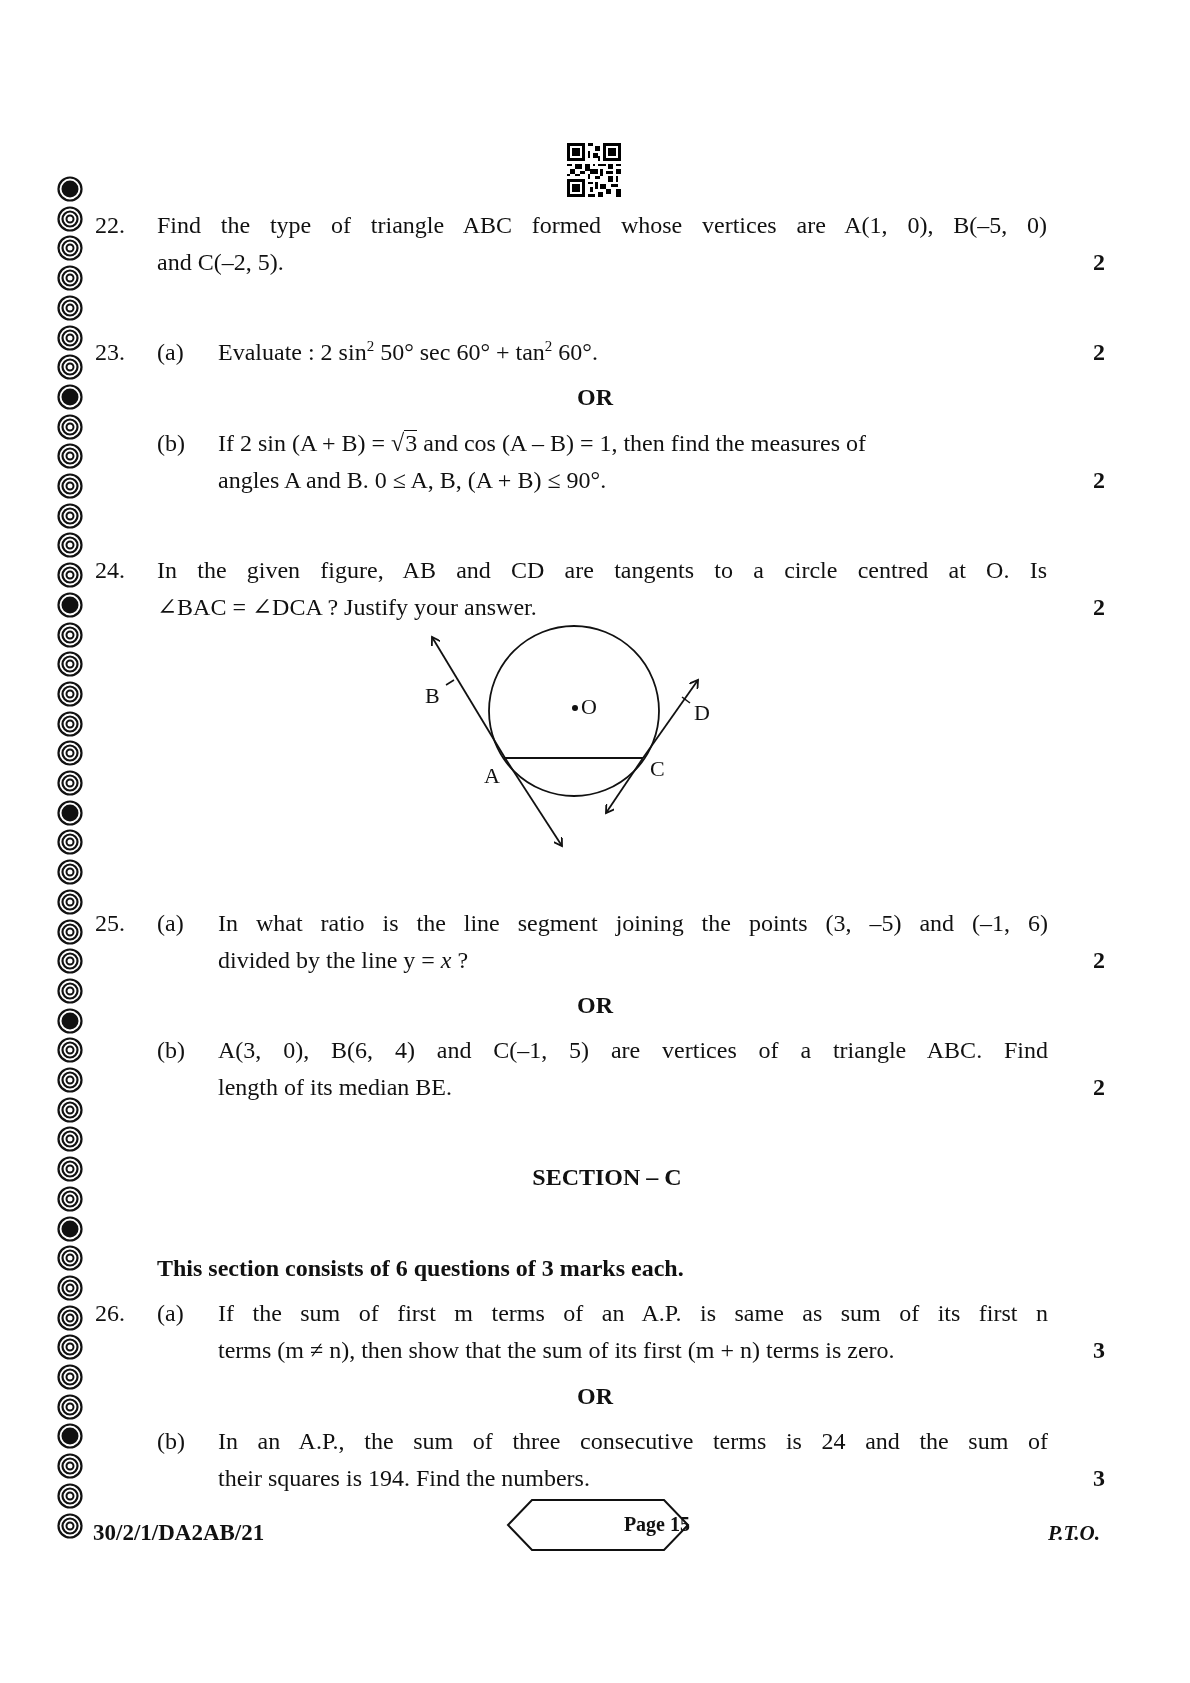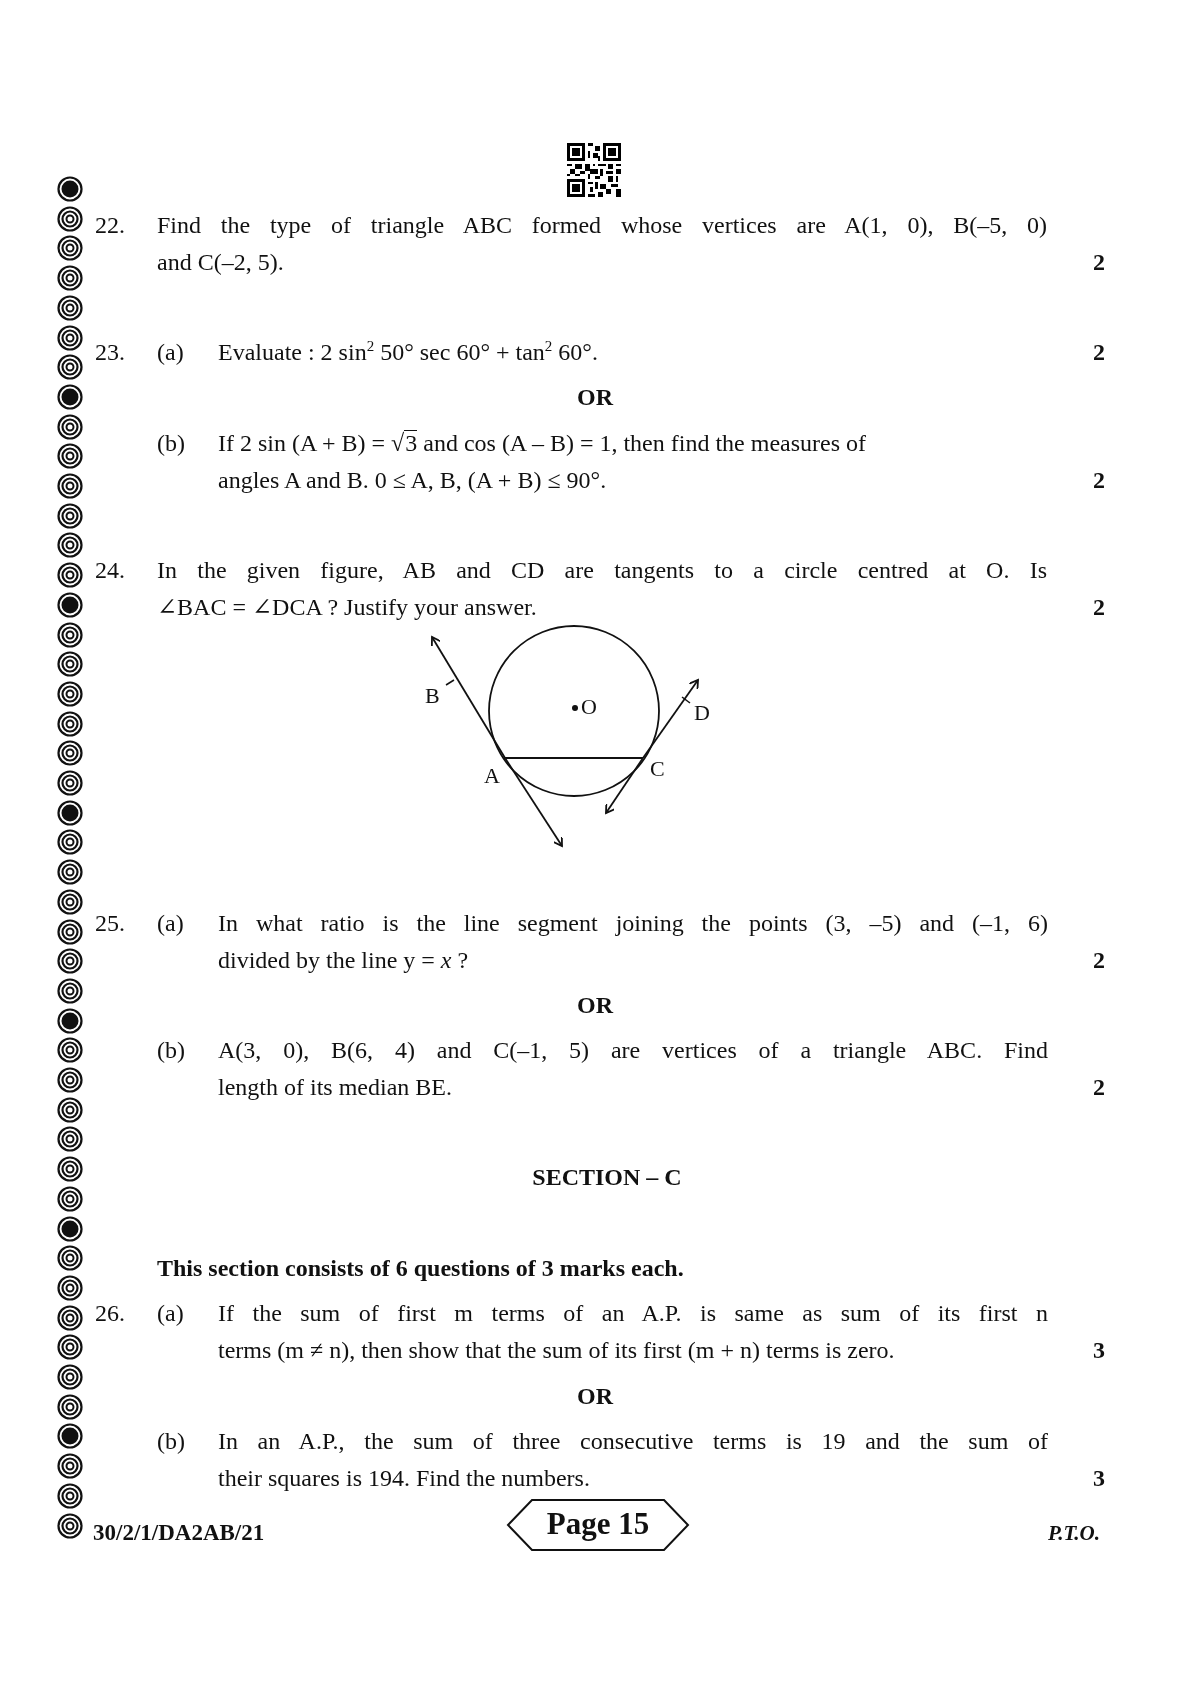--- a/index.html
+++ b/index.html
@@ -16,21 +16,21 @@
   .center-title { position:absolute; left:0; width:1150px; text-align:center; font-weight:bold; font-size:24px; line-height:30px;margin-left:32px; }
   .bold { font-weight:bold; }
   sup { font-size:15px; vertical-align: 9px; line-height:0; }
   .sqrt { display:inline-block; border-top:1.5px solid #111; padding-left:1px; line-height:24px; }
   #markers { position:absolute; left:57px; top:0; width:30px; height:1683px; }
   .marker { position:absolute; left:0; width:26px; height:26px; }
   #qr { position:absolute; left:566px; top:143px; width:56px; height:54px; }
   #figure { position:absolute; left:400px; top:610px; width:360px; height:250px; }
   #footer-code { position:absolute; left:93px; top:1518px; font-size:23px; font-weight:bold; line-height:30px; }
   #page-box { position:absolute; left:506px; top:1498px; width:184px; height:54px; }
-  #page-label { position:absolute; left:506px; top:1508px; width:184px; text-align:center; font-size:31px; font-weight:bold; line-height:32px; }
+  #page-label { position:absolute; left:506px; top:1508px; width:184px; text-align:right; font-size:20px; font-weight:bold; line-height:32px; }
   #pto { position:absolute; left:1030px; top:1518px; width:70px; text-align:right; font-size:21px; font-weight:bold; font-style:italic; line-height:30px; }
 </style>
 </head>
 <body>
 
 <svg id="qr" viewBox="0 0 21 21" shape-rendering="crispEdges">
   <rect x="0" y="0" width="21" height="21" fill="#fff"></rect>
   <g fill="#000">
     <rect x="0" y="0" width="7" height="7"></rect>
       <rect x="1" y="1" width="5" height="5" fill="#fff"></rect>
@@ -361,21 +361,21 @@
 <div class="center-title" style="top:1162px">SECTION – C</div>
 <div class="line body1 bold" style="top:1253px">This section consists of 6 questions of 3 marks each.</div>
 
 <div class="line qnum" style="top:1298px">26.</div>
 <div class="line sublabel" style="top:1298px">(a)</div>
 <div class="line body2 just" style="top:1298px;width:830px">If the sum of first m terms of an A.P. is same as sum of its first n</div>
 <div class="line body2" style="top:1335px">terms (m ≠ n), then show that the sum of its first (m + n) terms is zero.</div>
 <div class="mark" style="top:1335px">3</div>
 <div class="or" style="top:1381px">OR</div>
 <div class="line sublabel" style="top:1426px">(b)</div>
-<div class="line body2 just" style="top:1426px;width:830px">In an A.P., the sum of three consecutive terms is 19 and the sum of</div>
+<div class="line body2 just" style="top:1426px;width:830px">In an A.P., the sum of three consecutive terms is 24 and the sum of</div>
 <div class="line body2" style="top:1463px">their squares is 194. Find the numbers.</div>
 <div class="mark" style="top:1463px">3</div>
 
 <div id="footer-code">30/2/1/DA2AB/21</div>
 <svg id="page-box" viewBox="0 0 184 54">
   <polygon points="2,27 26,2 158,2 182,27 158,52 26,52" fill="none" stroke="#111" stroke-width="2"></polygon>
 </svg>
 <div id="page-label">Page 15</div>
 <div id="pto">P.T.O.</div>
 

